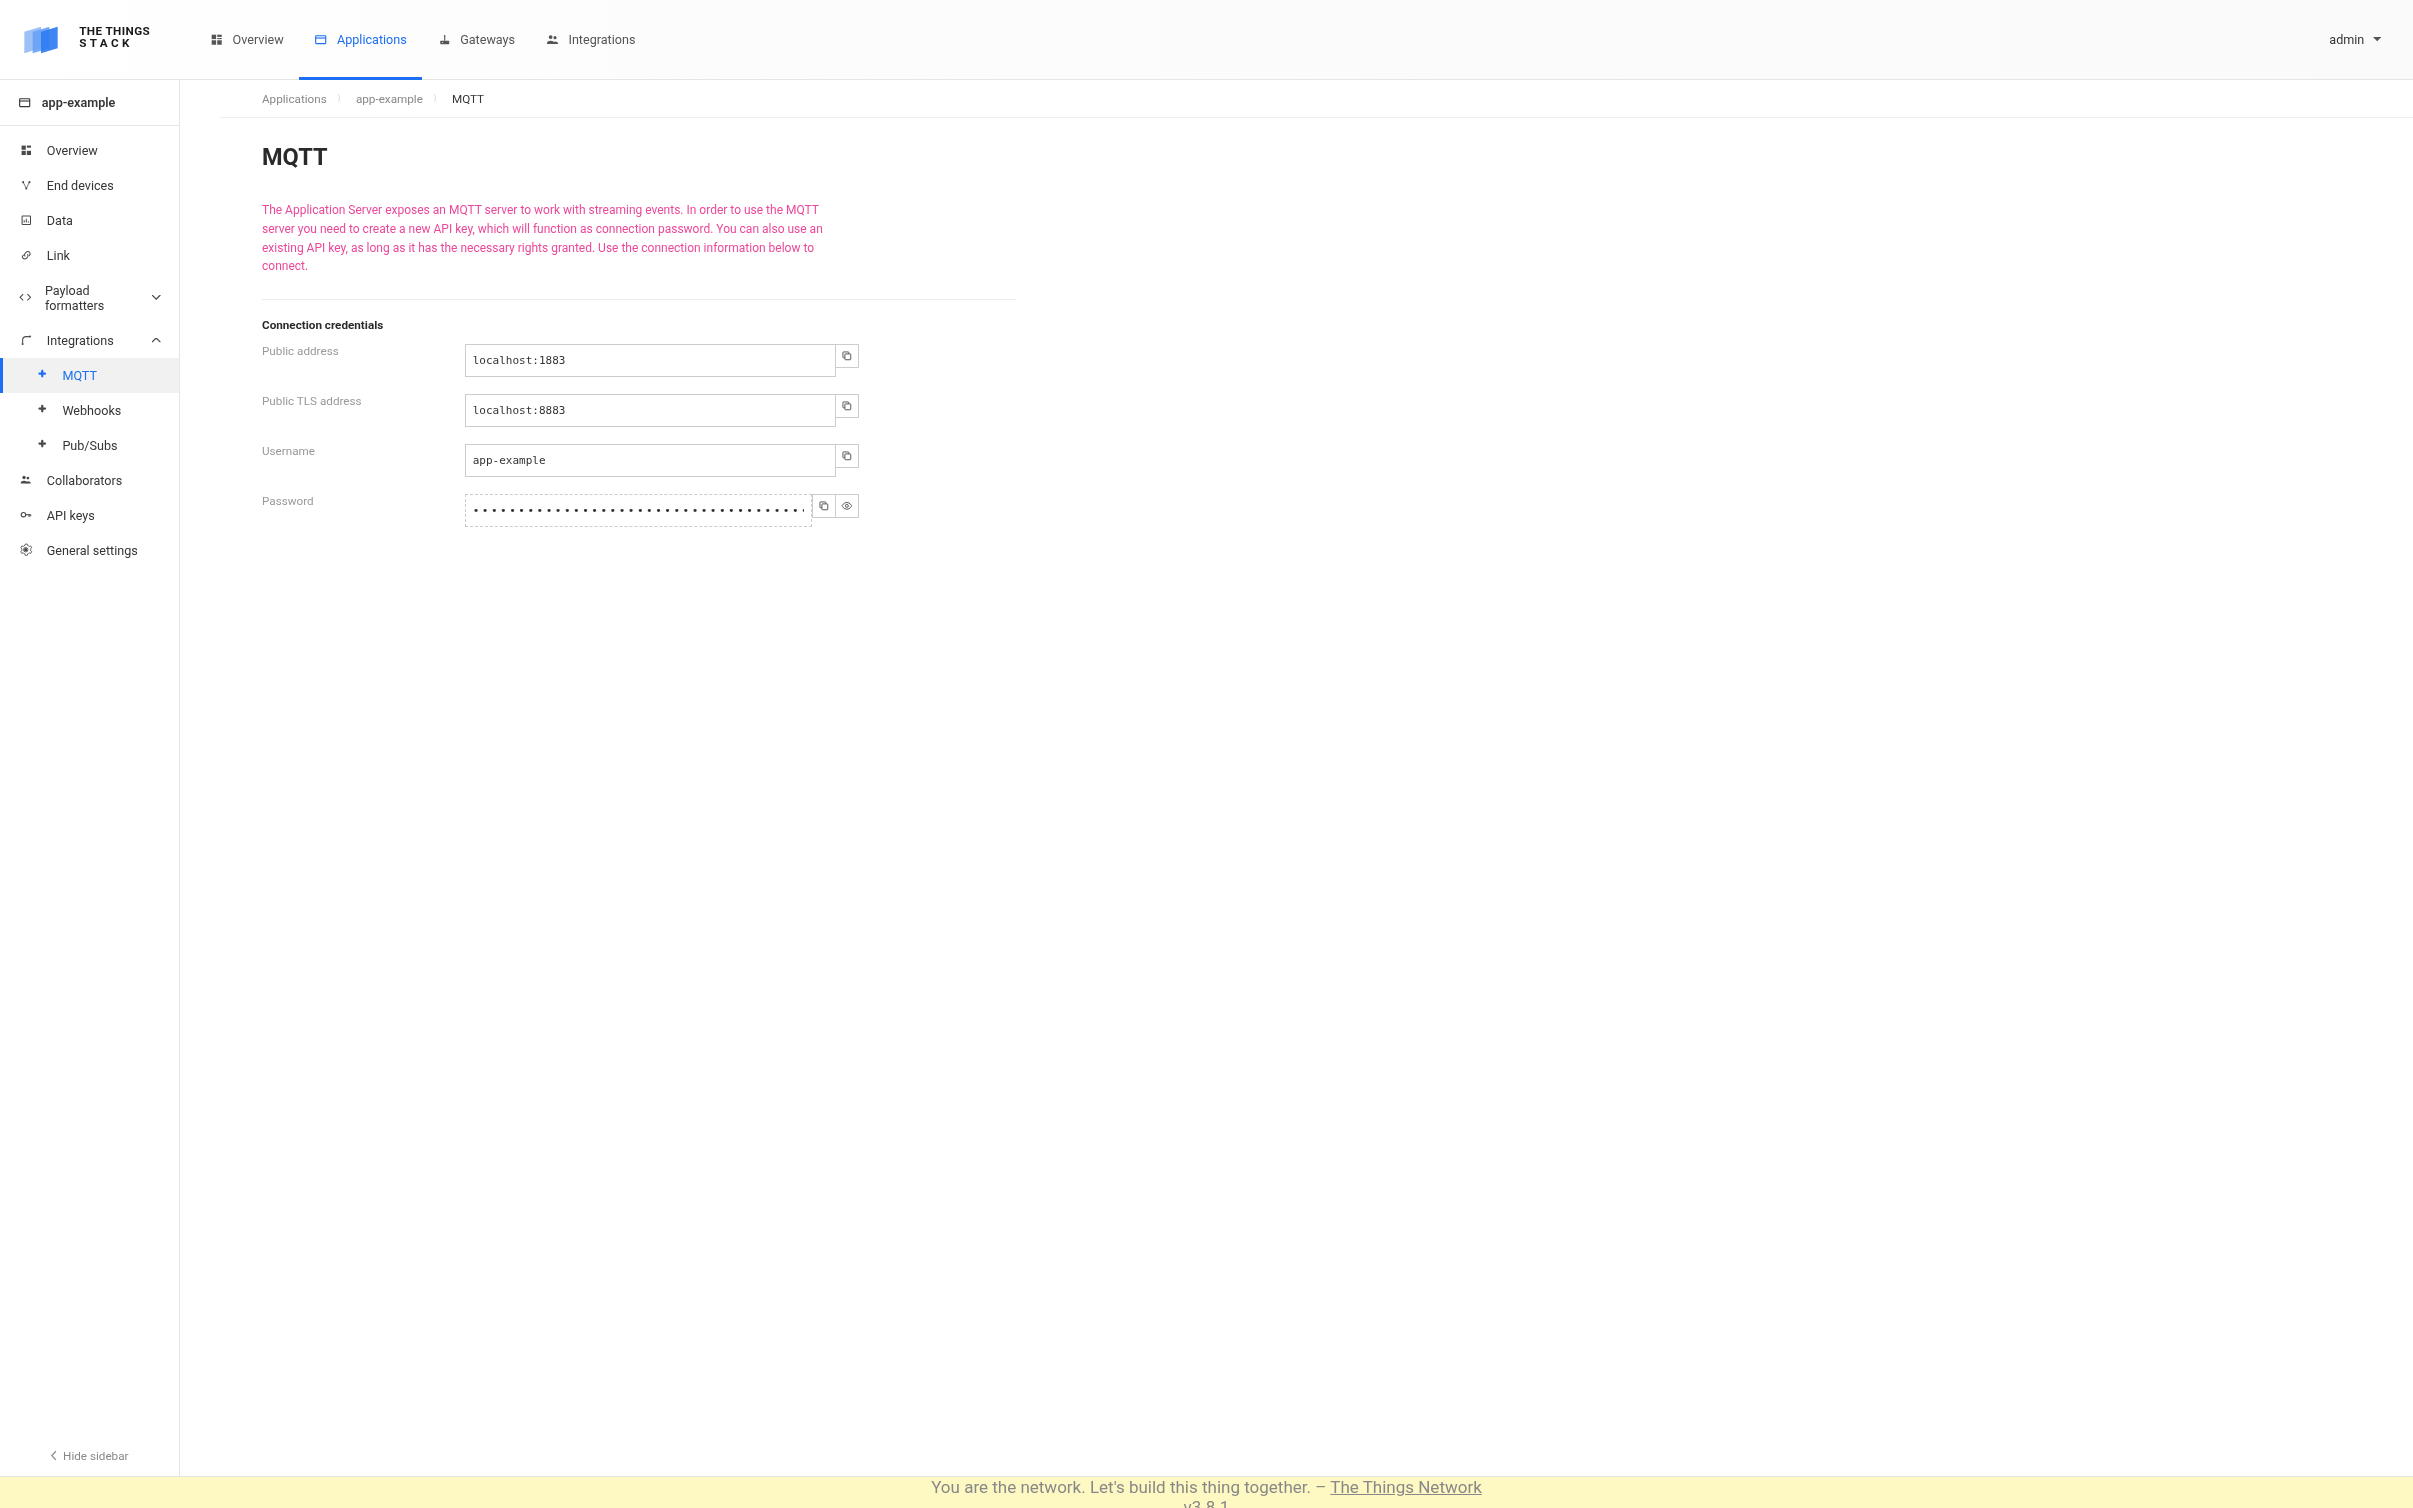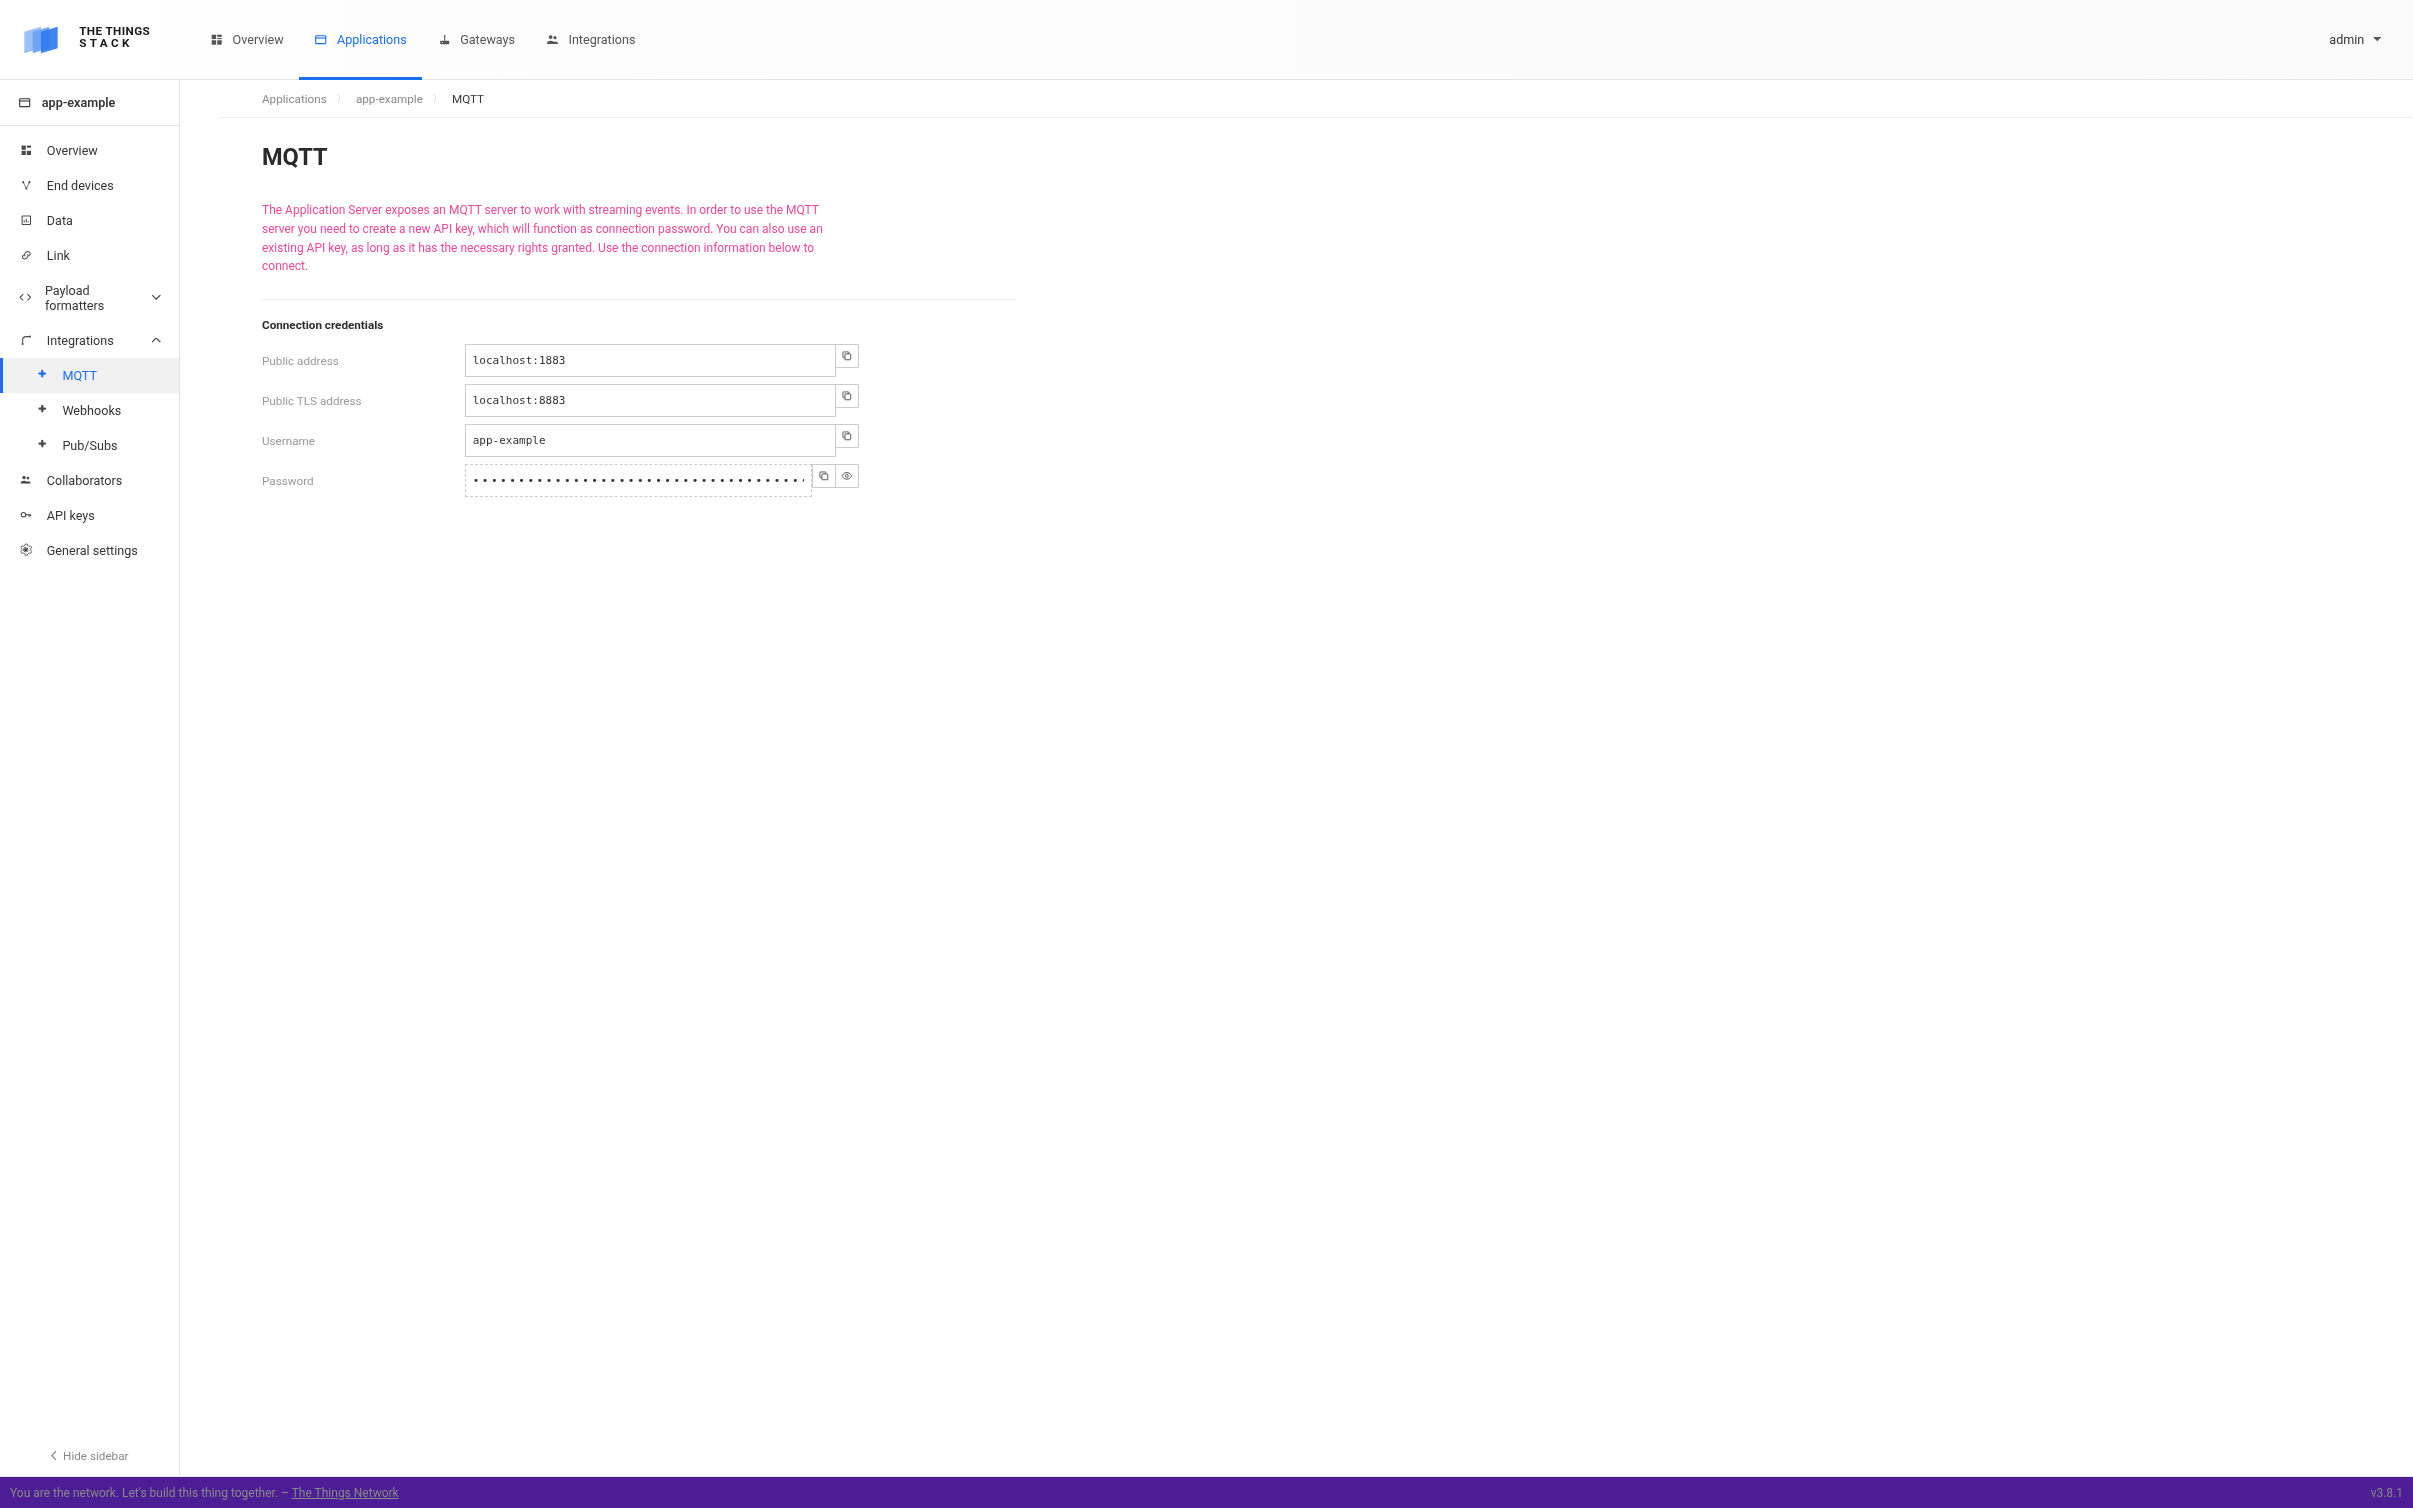--- a/index.html
+++ b/index.html
@@ -40,31 +40,31 @@
 .main { flex: 1; }
 .breadcrumb { display: flex; align-items: center; gap: 10px; padding: 11.7px 42px; font-size: 11.7px; color: #888; border-bottom: 0.8px solid #eee; }
 .breadcrumb .crumb { cursor: pointer; }
 .breadcrumb .current { color: #363636; }
 .breadcrumb .sep { color: #aaa; font-size: 9.2px; }
 .page { padding: 25px 42px; max-width: 838px; }
 .page-title { font-size: 23.5px; font-weight: 700; color: #2a2a2a; margin-bottom: 30px; }
 .page-desc { font-size: 12px; color: #ec4899; line-height: 1.55; max-width: 587px; }
 .section-divider { height: 0.8px; background: #ececec; margin: 23.5px 0 18.4px; }
 .section-title { font-size: 11.7px; font-weight: 700; color: #2a2a2a; margin-bottom: 11.7px; }
-.form-row { display: flex; align-items: center; margin-bottom: 7px; }
+.form-row { display: flex; margin-bottom: 17px; }
 .form-label { width: 203px; font-size: 11.7px; color: #999; }
 .form-field { flex: 1; display: flex; gap: 0; max-width: 394px; }
 .form-input { flex: 1; height: 33px; border: 0.8px solid #ccc; padding: 0 6.7px; font-family: "Menlo", "Consolas", monospace; font-size: 11px; color: #333; background: #fff; outline: none; }
 .form-input.readonly { background: #fff; }
 .form-input.password { letter-spacing: 2.5px; font-family: monospace; }
 .icon-btn { width: 23.5px; height: 23.5px; border: 0.8px solid #ccc; border-left: none; background: #fff; display: flex; align-items: center; justify-content: center; cursor: pointer; color: #555; }
 .icon-btn svg { width: 11.7px; height: 11.7px; }
 
 
-.footer { height: 32px; background: #4c1d95; border-top: 0.8px solid #e5e5e5; display: flex; align-items: center; justify-content: space-between; padding: 0 10px; font-size: 12px; color: #888; }
+.footer { height: 32px; background: #fef9c3; border-top: 0.8px solid #e5e5e5; display: flex; align-items: center; justify-content: space-between; padding: 0 10px; font-size: 17px; color: #888; flex-direction: column; }
 .footer a { color: #888; text-decoration: underline; }
 
 svg { display: block; }
 </style>
 </head>
 <body>
 
 <div class="header">
   <div class="header-left">
     <div class="logo">

